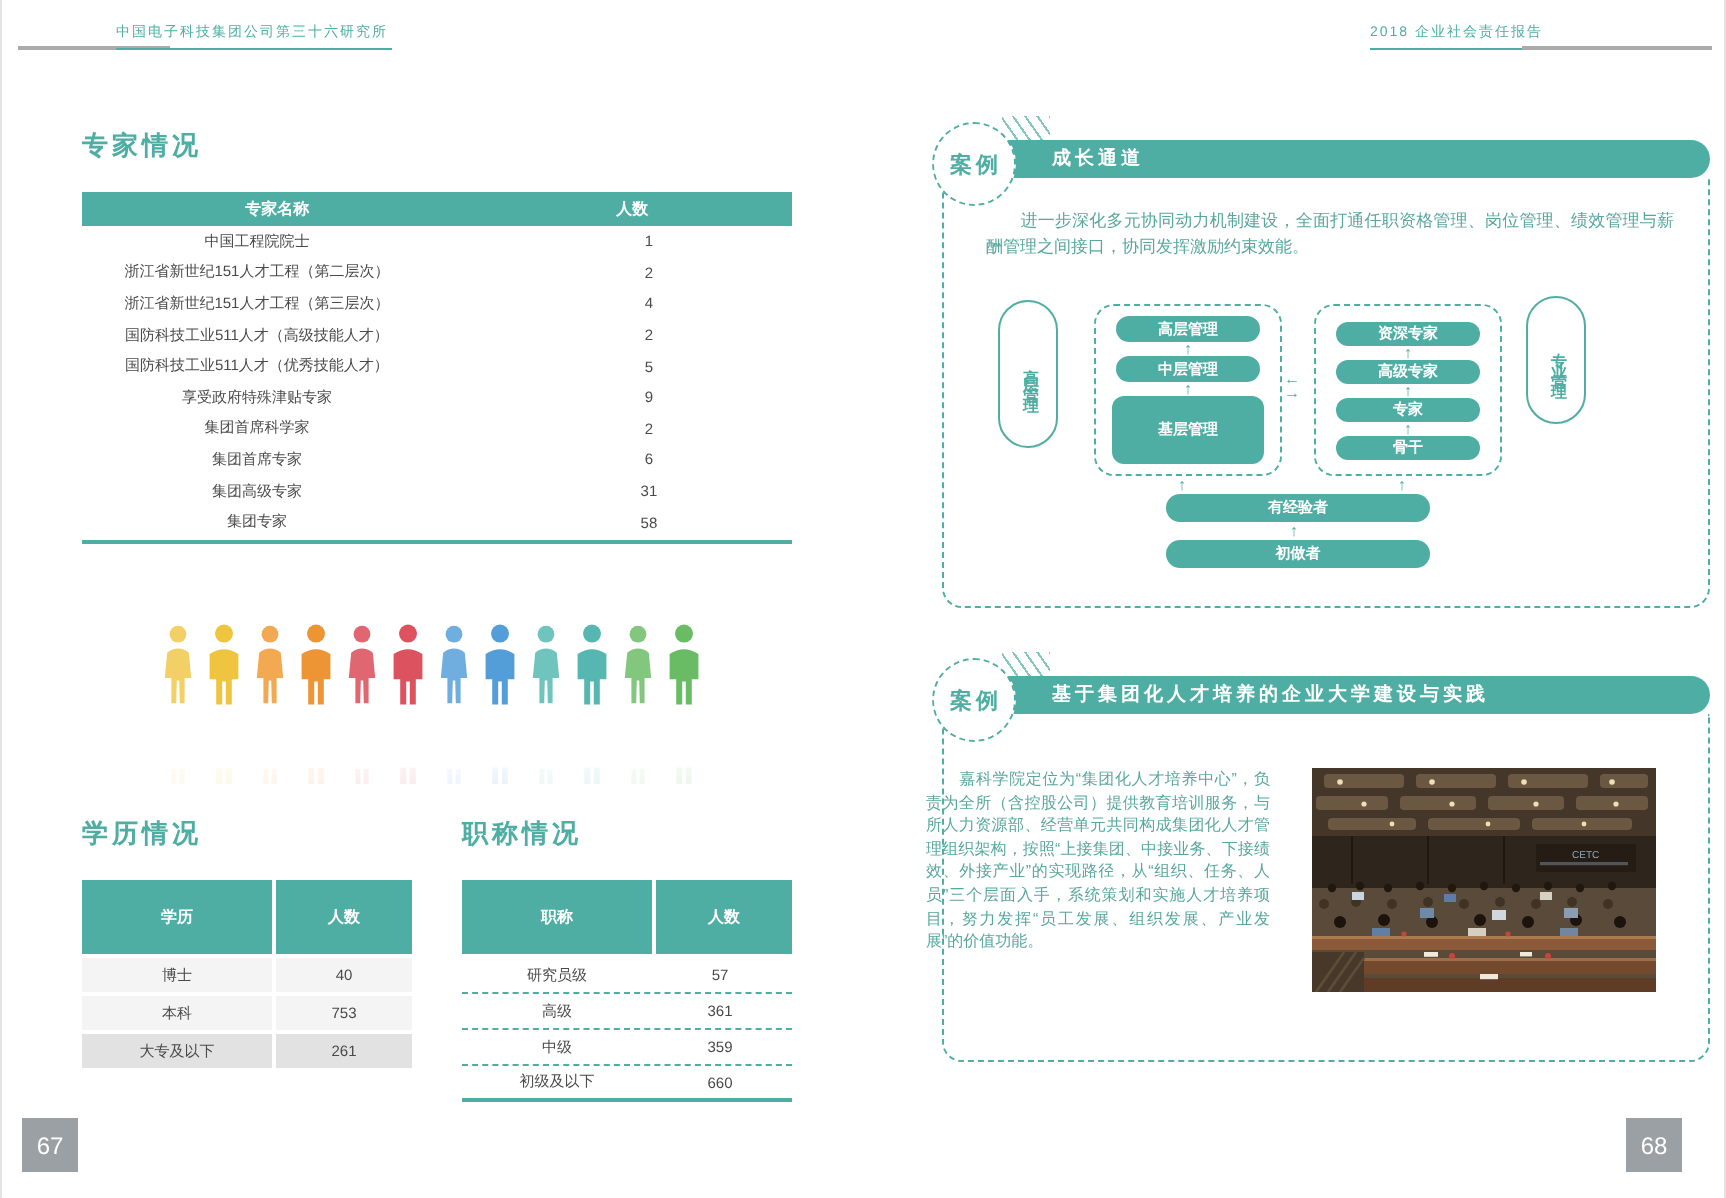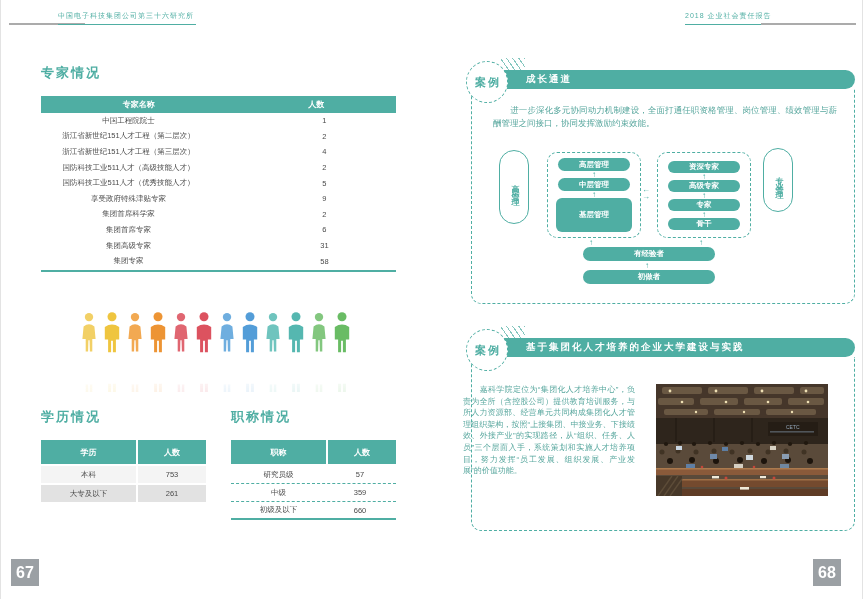--- a/index.html
+++ b/index.html
@@ -27,42 +27,42 @@
   
   .xtable{position:absolute;left:40px;top:96px;width:355px;font-size:7.5px;color:var(--ink);}
   .xhead{display:flex;background:var(--teal);color:#fff;font-weight:bold;height:17px;align-items:center;font-size:8px;}
   .xrow{display:flex;height:15.6px;align-items:center;gap:37px;}
   .xc1{width:55%;text-align:center;}
   .xc2{width:45%;text-align:center;}
   .xfoot{height:0;border-top:2px solid var(--teal);margin-top:1px;}
 
   
   .stable{position:absolute;width:165px;font-size:7.5px;color:var(--ink);}
-  .stable .shead{display:flex;gap:2px;height:24px;margin-bottom:2px;}
+  .stable .shead{display:flex;gap:2px;height:37px;margin-bottom:2px;}
   .stable .shead span{background:var(--teal);color:#fff;font-weight:bold;display:flex;align-items:center;justify-content:center;font-size:8px;}
   .sc1{width:95px;} .sc2{width:68px;}
   .grid-table .srow{display:flex;gap:2px;height:17px;margin-bottom:2px;}
   .grid-table .srow span{display:flex;align-items:center;justify-content:center;}
   .grid-table .srow.odd span{background:var(--row-light);}
   .grid-table .srow.even span{background:var(--row-dark);}
   .dash-table .srow{display:flex;height:18px;align-items:center;border-bottom:1px dashed var(--teal);}
   .dash-table .srow span{display:flex;align-items:center;justify-content:center;}
   .dash-table .srow:last-child{border-bottom:2px solid var(--teal);}
 
   
   .people-wrap{position:absolute;left:76px;top:298px;width:290px;}
   .people-row{display:flex;align-items:flex-end;height:70px;}
   .people-row svg{display:block;margin-right:-1px;}
   .people-row.reflect{transform:scaleY(-1);opacity:.15;height:24px;overflow:hidden;
       -webkit-mask-image:linear-gradient(to bottom,rgba(0,0,0,.8),transparent 90%);
       mask-image:linear-gradient(to bottom,rgba(0,0,0,.8),transparent 90%);}
 
   
   .pagenum{position:absolute;width:28px;height:27px;background:var(--pagenum);color:#fff;
-           font-weight:bold;font-size:16px;display:flex;align-items:center;justify-content:center;}
+           font-weight:normal;font-size:12px;display:flex;align-items:center;justify-content:center;}
   .pn-left{left:10px;top:559px;} .pn-right{left:812px;top:559px;}
 
   
   .case{position:absolute;width:392px;}
   .case-frame{position:absolute;left:8px;right:0;top:31px;bottom:0;
               border:1px dashed var(--teal);border-top:none;border-radius:0 0 10px 10px;}
   .case-bar{position:absolute;left:33px;right:0;top:12px;height:19px;background:var(--teal);
             border-radius:0 10px 10px 0;color:#fff;font-weight:bold;font-size:9.5px;letter-spacing:2px;
             display:flex;align-items:center;padding-left:30px;z-index:2;}
   .case-hatch{position:absolute;left:38px;top:0;width:24px;height:28px;z-index:1;opacity:.7;
@@ -247,38 +247,46 @@
     </div>
     </div>
 
   <div class="sec-title" style="left:40px;top:408px;">学历情况</div>
   <div class="stable grid-table" style="left:40px;top:440px;">
     <div class="shead">
       <span class="sc1">学历</span>
       <span class="sc2">人数</span>
     </div>
     <div class="srow odd">
+        <span class="sc1">博士</span>
+        <span class="sc2">40</span>
+      </div>
+    <div class="srow odd">
         <span class="sc1">本科</span>
         <span class="sc2">753</span>
       </div>
     <div class="srow even">
         <span class="sc1">大专及以下</span>
         <span class="sc2">261</span>
       </div>
   </div>
 
   <div class="sec-title" style="left:230px;top:408px;">职称情况</div>
   <div class="stable dash-table" style="left:230px;top:440px;">
     <div class="shead">
       <span class="sc1">职称</span>
       <span class="sc2">人数</span>
     </div>
     <div class="srow">
         <span class="sc1">研究员级</span>
         <span class="sc2">57</span>
+      </div>
+    <div class="srow">
+        <span class="sc1">高级</span>
+        <span class="sc2">361</span>
       </div>
     <div class="srow">
         <span class="sc1">中级</span>
         <span class="sc2">359</span>
       </div>
     <div class="srow">
         <span class="sc1">初级及以下</span>
         <span class="sc2">660</span>
       </div>
   </div>

